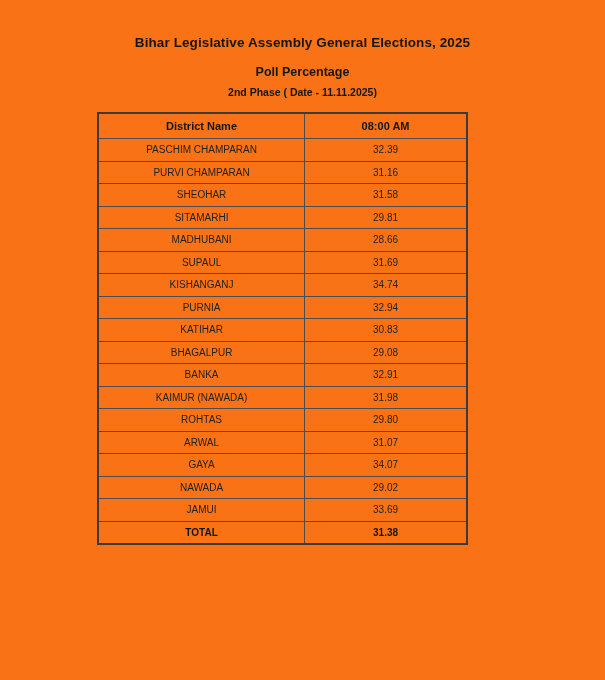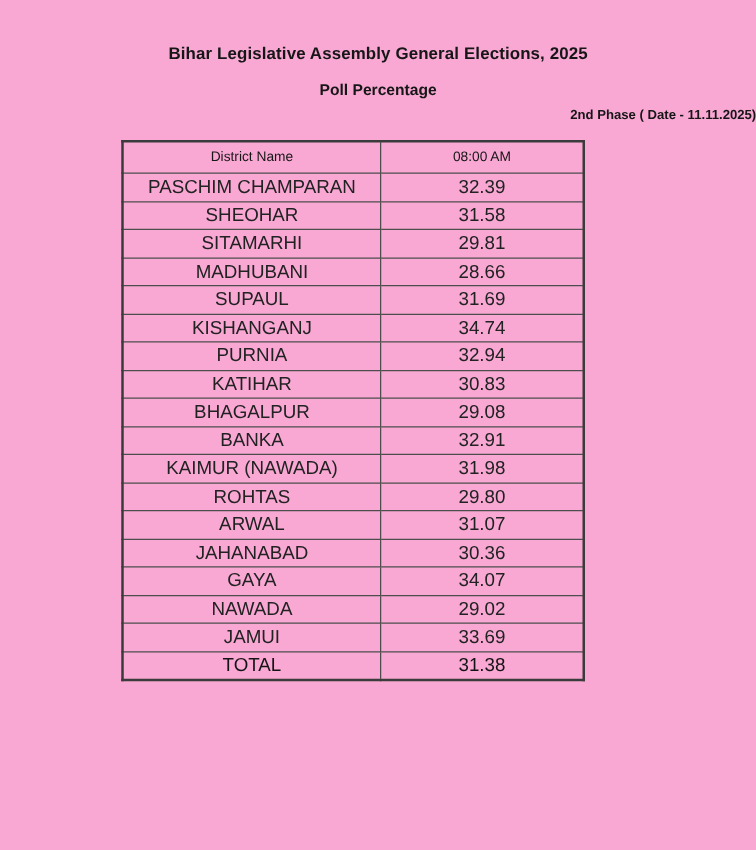--- a/index.html
+++ b/index.html
@@ -8,21 +8,21 @@
     width: 605px;
     height: 680px;
     background: #ffffff;
     font-family: "Liberation Sans", sans-serif;
     color: #1d1d1d;
     -webkit-font-smoothing: antialiased;
   }
   .page {
     width: 605px;
     height: 680px;
-    background: #f9a8d4;
+    background: #f97316;
     box-sizing: border-box;
     padding-top: 36px;
     overflow: hidden;
   }
   .title {
     text-align: center;
     font-size: 13.5px;
     font-weight: bold;
     line-height: 14px;
     margin: 0;
@@ -31,21 +31,21 @@
   }
   .subtitle {
     text-align: center;
     font-size: 12.5px;
     font-weight: bold;
     line-height: 13px;
     margin: 16px 0 0 0;
     color: #161616;
   }
   .phase-line {
-    text-align: right;
+    text-align: center;
     font-size: 10.5px;
     font-weight: bold;
     line-height: 11px;
     margin: 8px 0 0 0;
     color: #161616;
   }
   table.poll-table {
     border-collapse: collapse;
     margin: 14px 0 0 97px;
     width: 371px;
@@ -59,31 +59,31 @@
     vertical-align: middle;
     padding: 0;
     overflow: hidden;
     white-space: nowrap;
   }
   table.poll-table col.col-district { width: 56%; }
   table.poll-table col.col-value    { width: 44%; }
   table.poll-table th {
     height: 24px;
     font-size: 11px;
-    font-weight: normal;
+    font-weight: bold;
     color: #161616;
   }
   table.poll-table td {
     height: 21.5px;
-    font-size: 15px;
+    font-size: 10px;
     font-weight: normal;
     color: #222222;
   }
   table.poll-table tr.total-row td {
-    font-weight: normal;
+    font-weight: bold;
     color: #141414;
     text-align: center;
   }
 </style>
 </head>
 <body>
 
 <div class="page">
 
   <h1 class="title">Bihar Legislative Assembly General Elections, 2025</h1>
@@ -100,20 +100,24 @@
     <thead>
       <tr>
         <th>District Name</th>
         <th>08:00 AM</th>
       </tr>
     </thead>
     <tbody id="rows-body">
         <tr>
     <td>PASCHIM CHAMPARAN</td>
     <td>32.39</td>
+  </tr>
+        <tr>
+    <td>PURVI CHAMPARAN</td>
+    <td>31.16</td>
   </tr>
         <tr>
     <td>SHEOHAR</td>
     <td>31.58</td>
   </tr>
         <tr>
     <td>SITAMARHI</td>
     <td>29.81</td>
   </tr>
         <tr>
@@ -150,24 +154,20 @@
   </tr>
         <tr>
     <td>ROHTAS</td>
     <td>29.80</td>
   </tr>
         <tr>
     <td>ARWAL</td>
     <td>31.07</td>
   </tr>
         <tr>
-    <td>JAHANABAD</td>
-    <td>30.36</td>
-  </tr>
-        <tr>
     <td>GAYA</td>
     <td>34.07</td>
   </tr>
         <tr>
     <td>NAWADA</td>
     <td>29.02</td>
   </tr>
         <tr>
     <td>JAMUI</td>
     <td>33.69</td>

